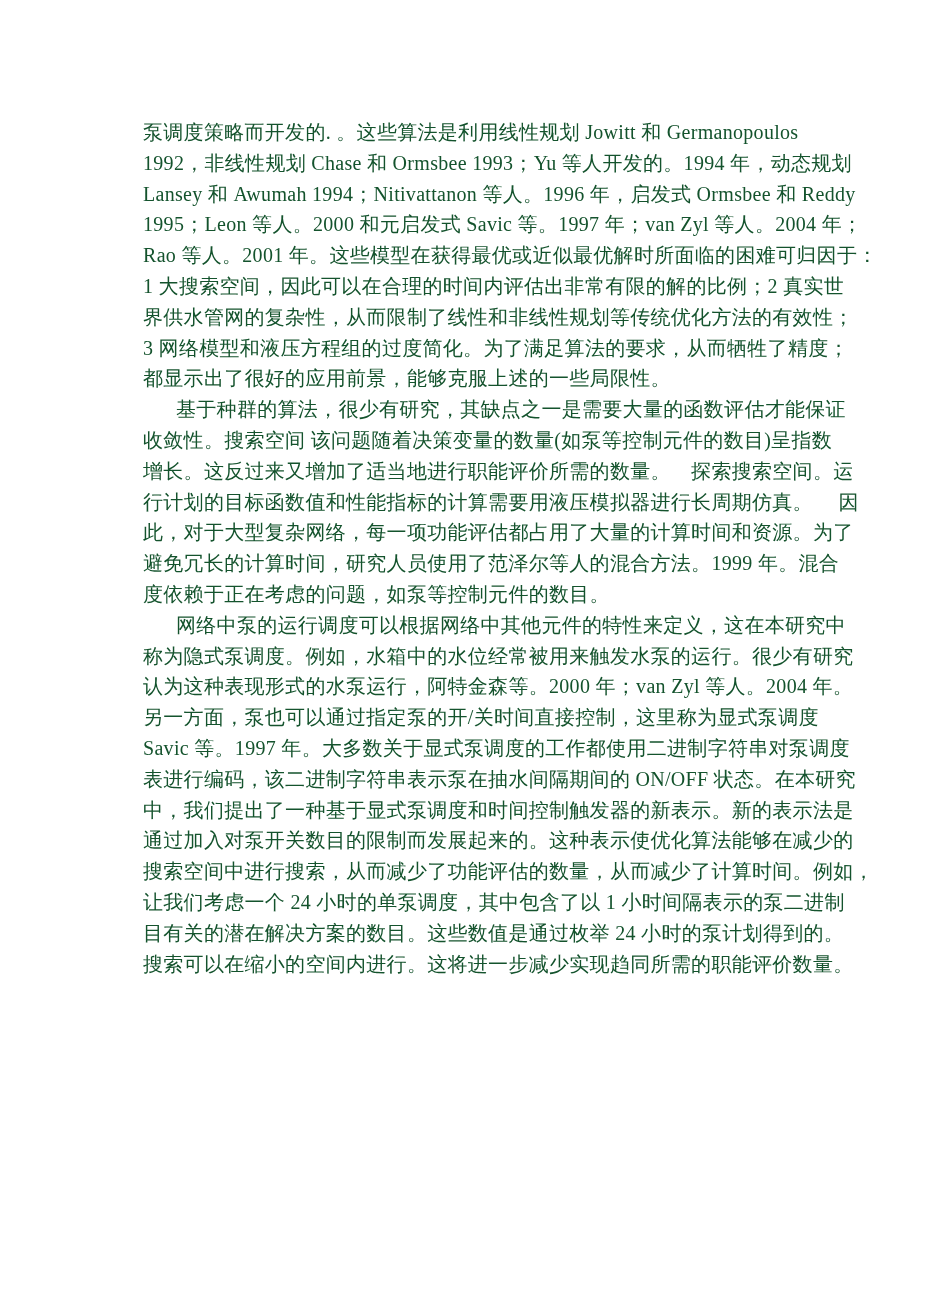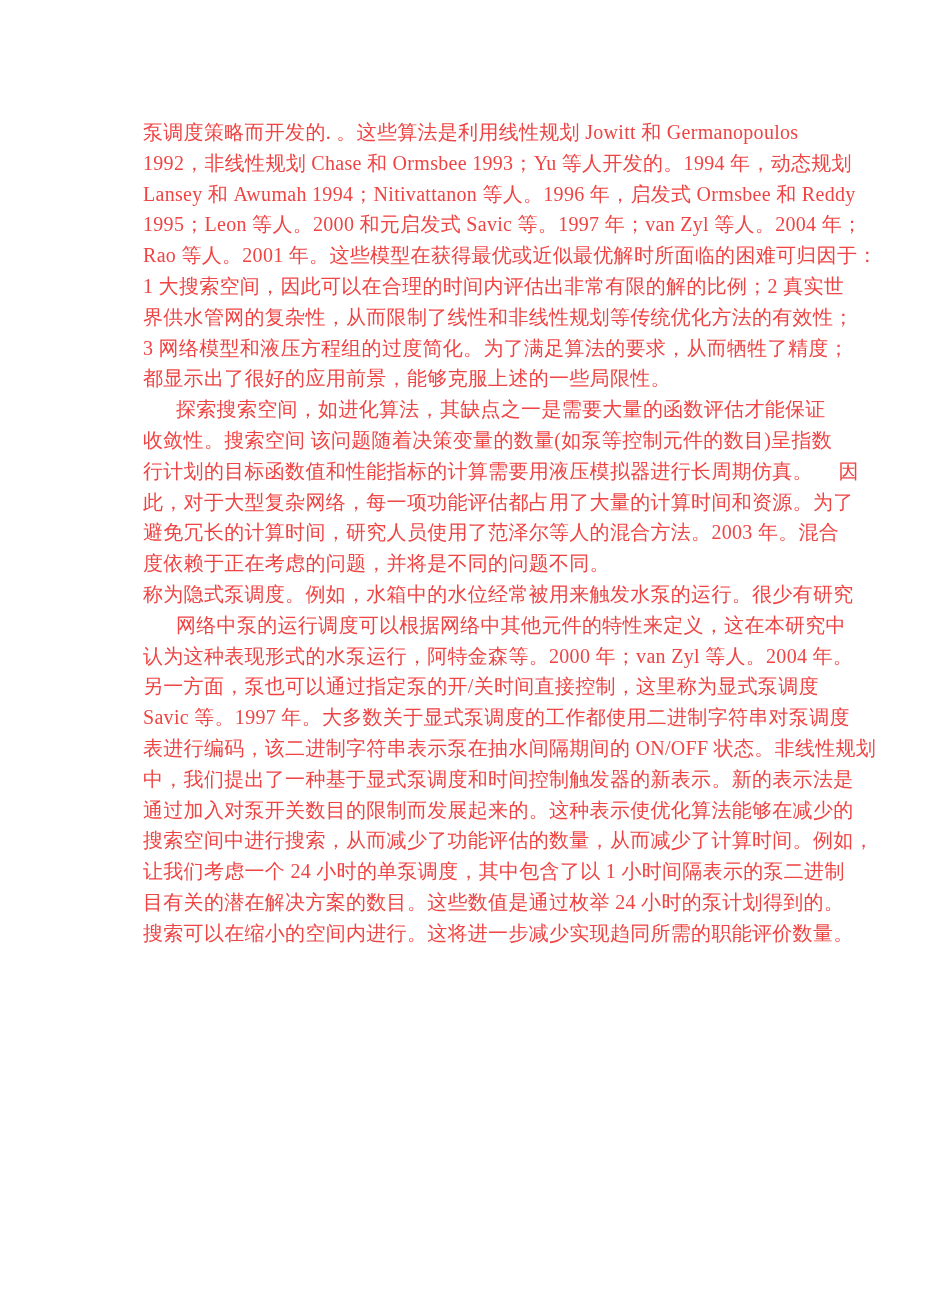--- a/index.html
+++ b/index.html
@@ -22,21 +22,21 @@
     height: 1309px;
     background: #ffffff;
   }
   .text-block {
     position: absolute;
     left: 143px;
     top: 117px;
     width: 660px;
     font-size: 20px;
     line-height: 30.8px;
-    color: #ef4444;
+    color: #14532d;
     letter-spacing: 0.3px;
   }
   .paragraph { margin: 0; padding: 0; }
   .line {
     white-space: pre;
     height: 30.8px;
     text-align: left;
   }
   .line.indent { padding-left: 33px; }
 </style>
@@ -52,35 +52,36 @@
       <div class="line">Lansey 和 Awumah 1994；Nitivattanon 等人。1996 年，启发式 Ormsbee 和 Reddy</div>
       <div class="line">1995；Leon 等人。2000 和元启发式 Savic 等。1997 年；van Zyl 等人。2004 年；</div>
       <div class="line">Rao 等人。2001 年。这些模型在获得最优或近似最优解时所面临的困难可归因于：</div>
       <div class="line">1 大搜索空间，因此可以在合理的时间内评估出非常有限的解的比例；2 真实世</div>
       <div class="line">界供水管网的复杂性，从而限制了线性和非线性规划等传统优化方法的有效性；</div>
       <div class="line">3 网络模型和液压方程组的过度简化。为了满足算法的要求，从而牺牲了精度；</div>
       <div class="line">都显示出了很好的应用前景，能够克服上述的一些局限性。</div>
     </div>
 
     <div class="paragraph">
-      <div class="line indent">探索搜索空间，如进化算法，其缺点之一是需要大量的函数评估才能保证</div>
+      <div class="line indent">基于种群的算法，很少有研究，其缺点之一是需要大量的函数评估才能保证</div>
       <div class="line">收敛性。搜索空间 该问题随着决策变量的数量(如泵等控制元件的数目)呈指数</div>
+      <div class="line">增长。这反过来又增加了适当地进行职能评价所需的数量。　探索搜索空间。运</div>
       <div class="line">行计划的目标函数值和性能指标的计算需要用液压模拟器进行长周期仿真。　 因</div>
       <div class="line">此，对于大型复杂网络，每一项功能评估都占用了大量的计算时间和资源。为了</div>
-      <div class="line">避免冗长的计算时间，研究人员使用了范泽尔等人的混合方法。2003 年。混合</div>
-      <div class="line">度依赖于正在考虑的问题，并将是不同的问题不同。</div>
+      <div class="line">避免冗长的计算时间，研究人员使用了范泽尔等人的混合方法。1999 年。混合</div>
+      <div class="line">度依赖于正在考虑的问题，如泵等控制元件的数目。</div>
     </div>
 
     <div class="paragraph">
+      <div class="line indent">网络中泵的运行调度可以根据网络中其他元件的特性来定义，这在本研究中</div>
       <div class="line">称为隐式泵调度。例如，水箱中的水位经常被用来触发水泵的运行。很少有研究</div>
-      <div class="line indent">网络中泵的运行调度可以根据网络中其他元件的特性来定义，这在本研究中</div>
       <div class="line">认为这种表现形式的水泵运行，阿特金森等。2000 年；van Zyl 等人。2004 年。</div>
       <div class="line">另一方面，泵也可以通过指定泵的开/关时间直接控制，这里称为显式泵调度</div>
       <div class="line">Savic 等。1997 年。大多数关于显式泵调度的工作都使用二进制字符串对泵调度</div>
-      <div class="line">表进行编码，该二进制字符串表示泵在抽水间隔期间的 ON/OFF 状态。非线性规划</div>
+      <div class="line">表进行编码，该二进制字符串表示泵在抽水间隔期间的 ON/OFF 状态。在本研究</div>
       <div class="line">中，我们提出了一种基于显式泵调度和时间控制触发器的新表示。新的表示法是</div>
       <div class="line">通过加入对泵开关数目的限制而发展起来的。这种表示使优化算法能够在减少的</div>
       <div class="line">搜索空间中进行搜索，从而减少了功能评估的数量，从而减少了计算时间。例如，</div>
       <div class="line">让我们考虑一个 24 小时的单泵调度，其中包含了以 1 小时间隔表示的泵二进制</div>
       <div class="line">目有关的潜在解决方案的数目。这些数值是通过枚举 24 小时的泵计划得到的。</div>
       <div class="line">搜索可以在缩小的空间内进行。这将进一步减少实现趋同所需的职能评价数量。</div>
     </div>
 
   </div>
 </div>

